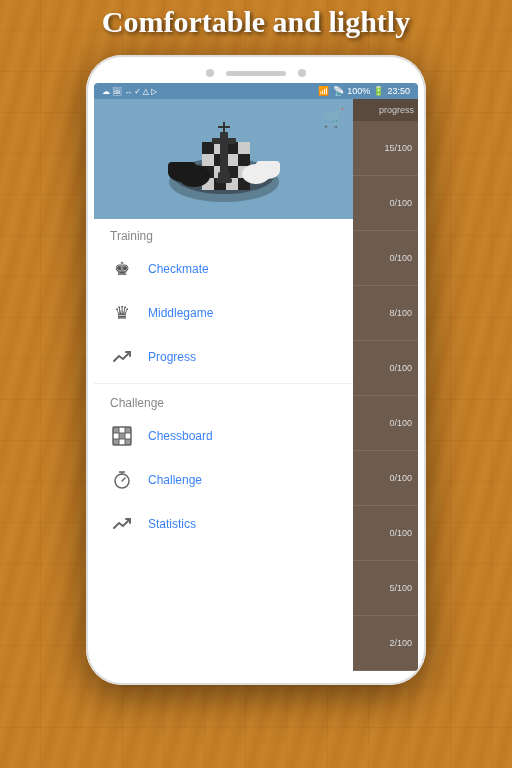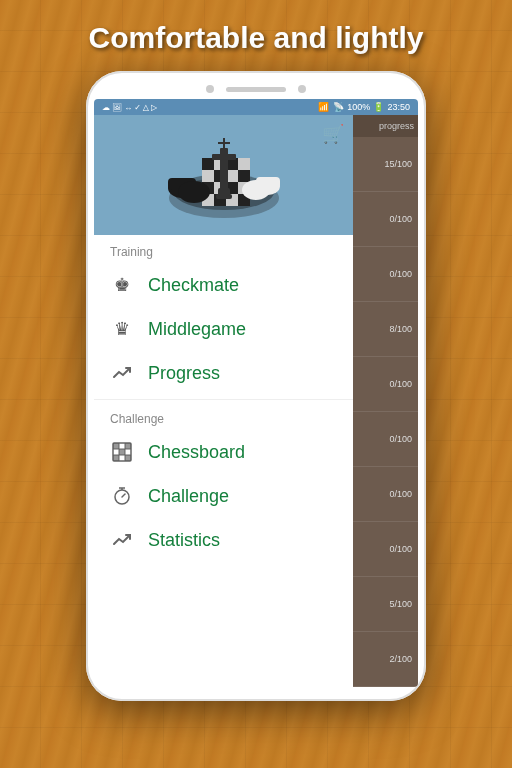--- a/index.html
+++ b/index.html
@@ -46,23 +46,24 @@
           rgba(170, 95, 15, 0.25) 40px
         );
       pointer-events: none;
       z-index: 0;
     }
 
     .header-text {
       position: relative;
       z-index: 1;
       text-align: center;
-      padding: 20px 20px 10px;
+      padding: 4px 20px 10px;
       color: white;
       text-shadow: 2px 2px 4px rgba(0,0,0,0.6);
+      font-family: Liberation Serif, serif;
     }
 
     .header-text h1 {
       font-size: 30px;
       font-weight: 900;
       line-height: 1.2;
     }
 
     
     .phone-frame {
@@ -189,22 +190,22 @@
       width: 24px;
       height: 24px;
       display: flex;
       align-items: center;
       justify-content: center;
       font-size: 18px;
       color: #555;
     }
 
     .menu-label {
-      font-size: 18px;
-      color: #15803d;
+      font-size: 12px;
+      color: #3b82f6;
     }
 
     .divider {
       height: 1px;
       background: #eee;
       margin: 4px 0;
     }
 
     
     .screen-wrapper {

